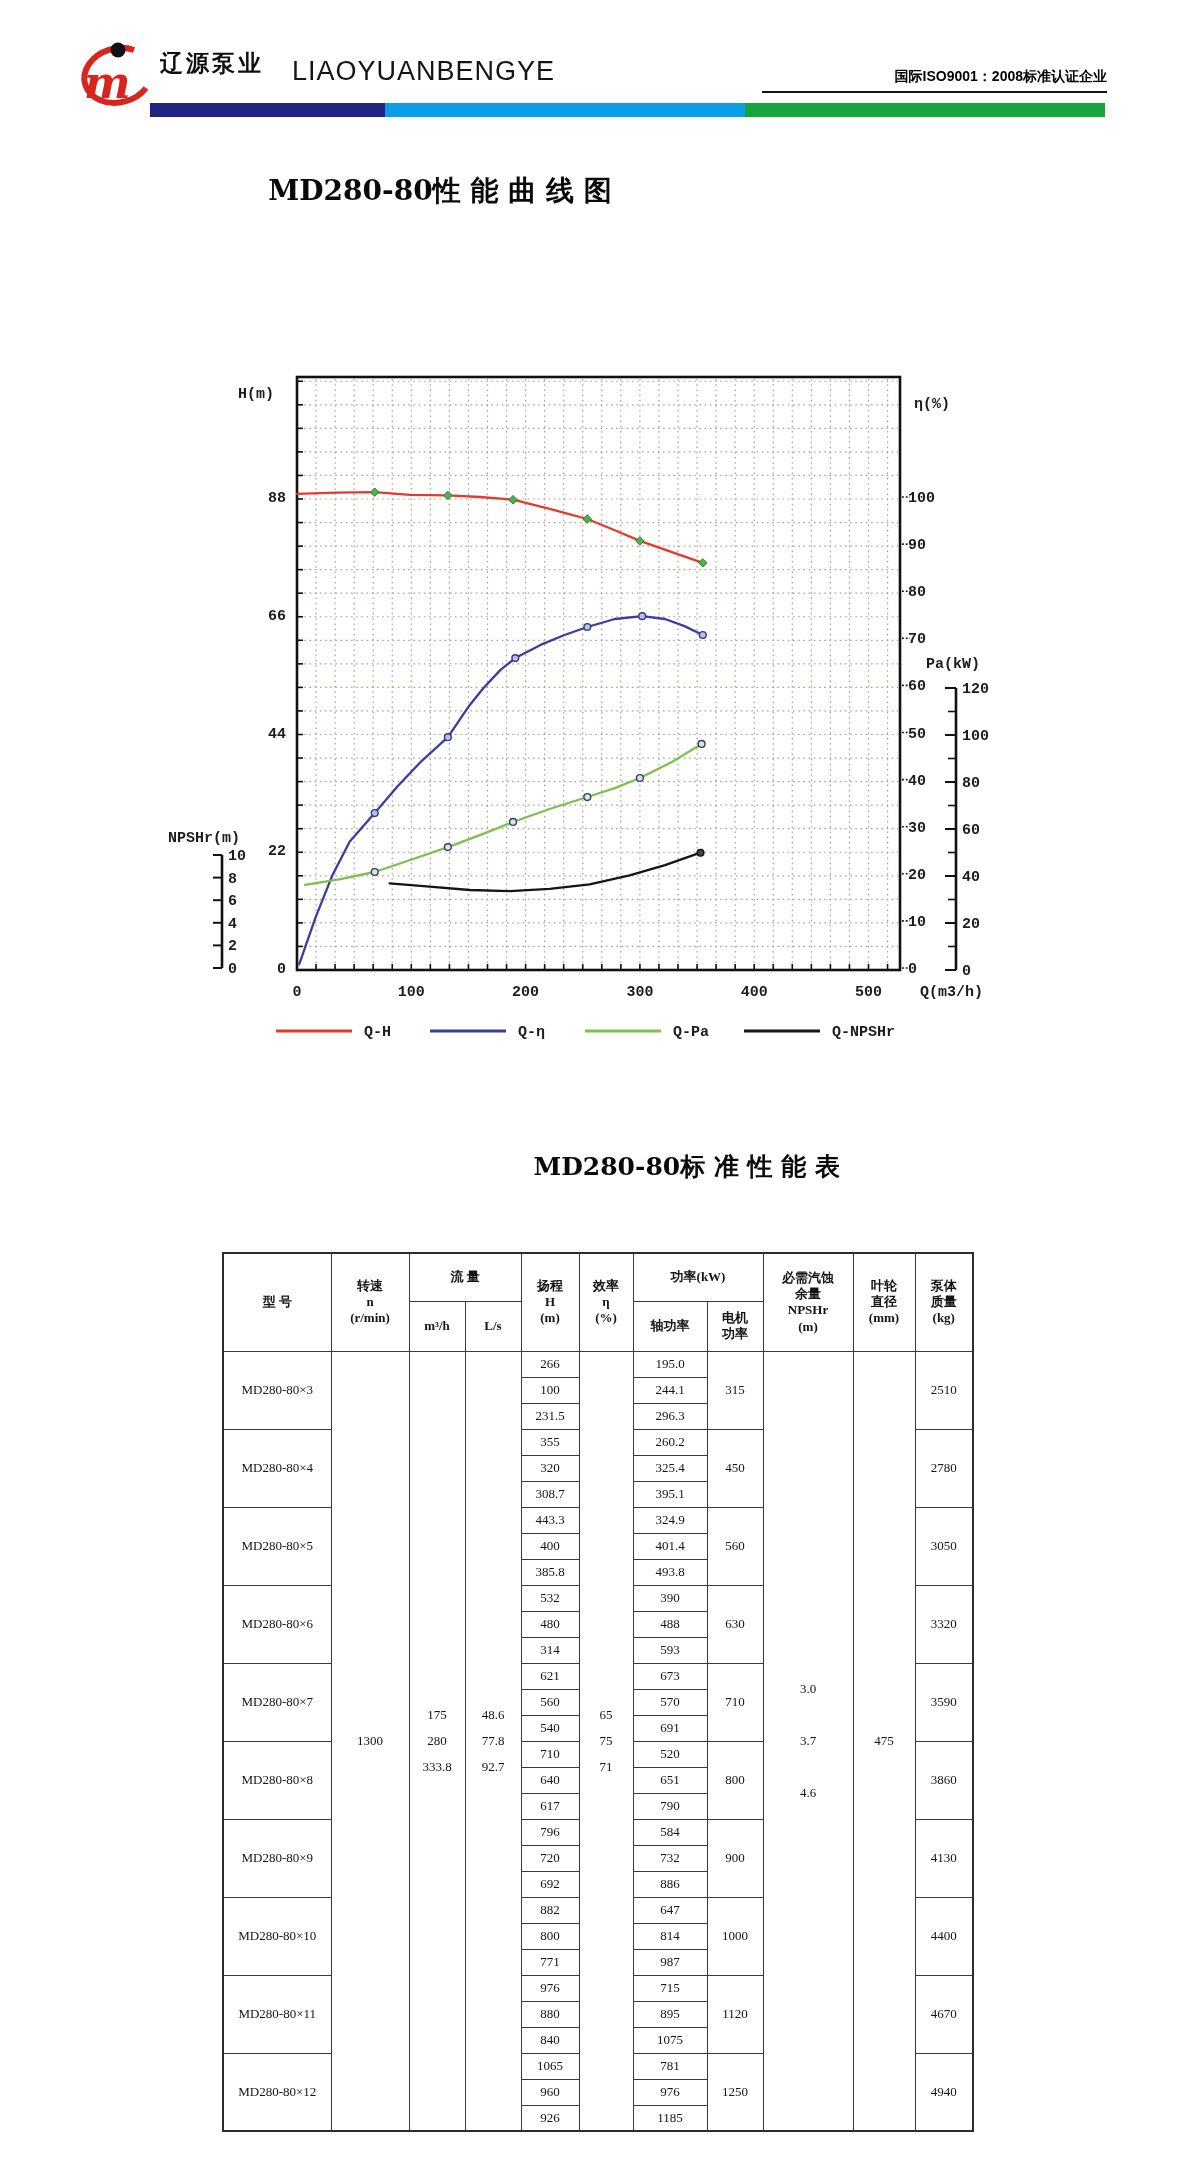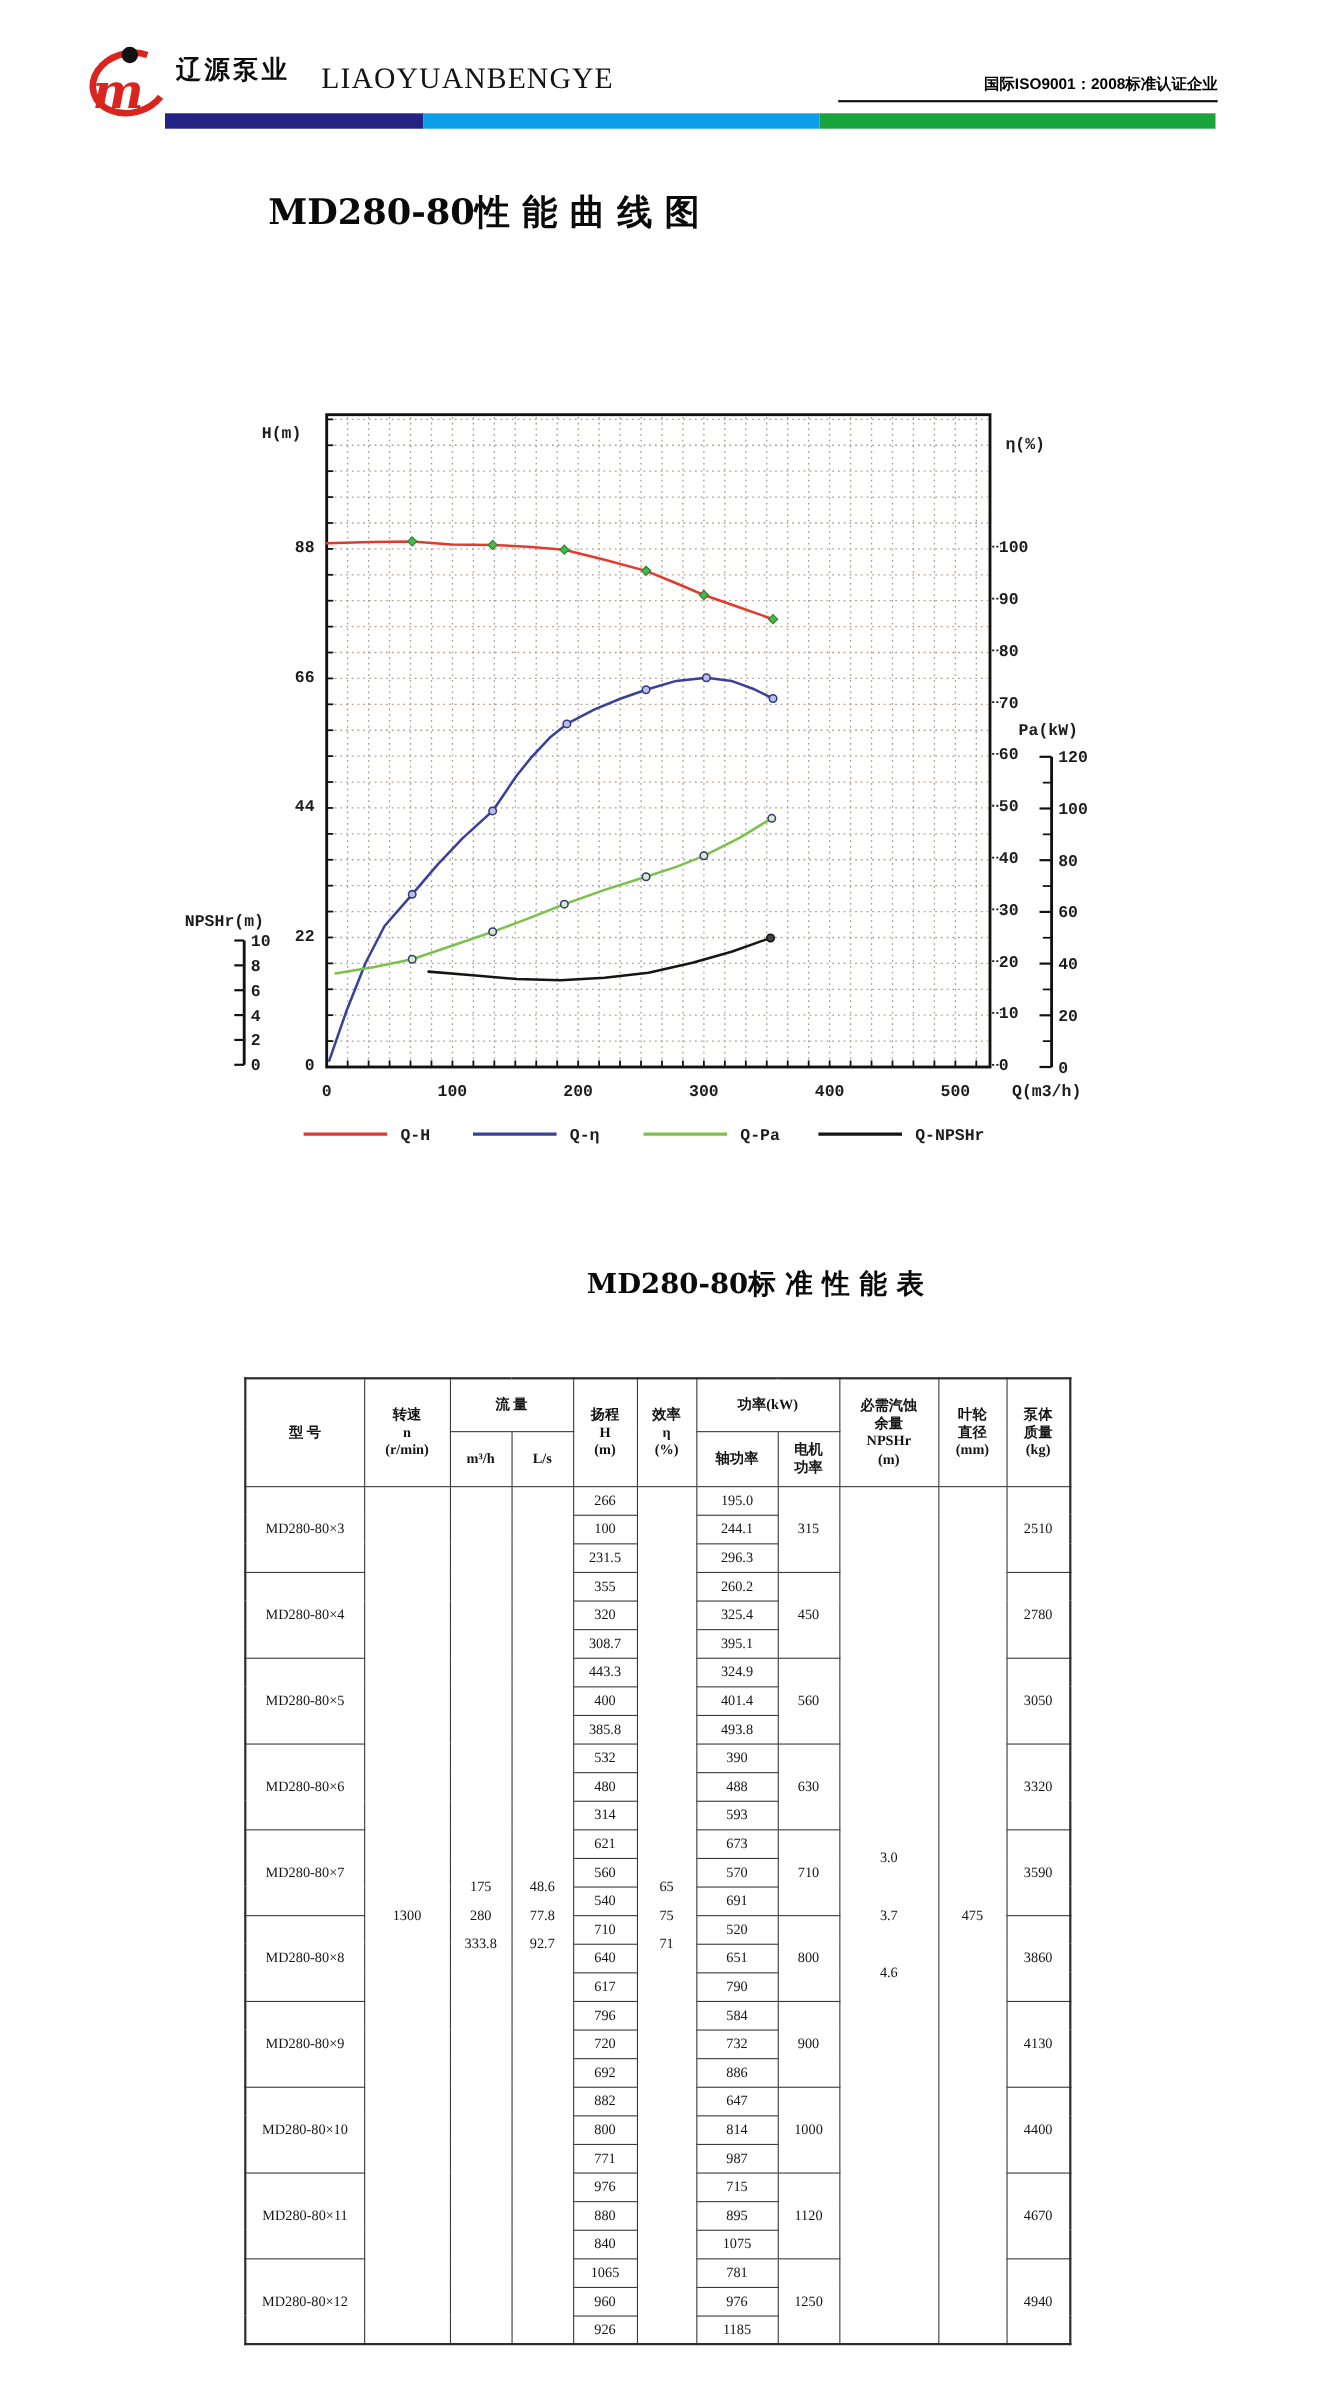--- a/index.html
+++ b/index.html
@@ -3,31 +3,31 @@
 <meta charset="utf-8">
 <style>
   html,body{margin:0;padding:0;background:#ffffff;}
   .page{position:relative;width:1200px;height:2174px;background:#fff;overflow:hidden;
         font-family:"Liberation Serif", serif;color:#111;}
   
   .logo{position:absolute;left:68px;top:36px;width:90px;height:82px;}
   .brand-cn{position:absolute;left:160px;top:48px;font-size:23px;font-weight:bold;
             letter-spacing:3px;font-family:"DejaVu Serif",serif;color:#0d0d0d;}
   .brand-en{position:absolute;left:292px;top:56px;font-size:27px;letter-spacing:1px;
-            font-family:Liberation Serif, serif;color:#141414;}
+            font-family:Liberation Sans, sans-serif;color:#141414;}
   .iso-line{position:absolute;left:762px;top:68px;width:345px;text-align:right;
             font-size:14px;font-weight:bold;font-family:"Liberation Sans",sans-serif;
             color:#000;border-bottom:2px solid #111;padding-bottom:5px;}
   .bar{position:absolute;top:103px;height:14px;}
   .bar.navy{left:150px;width:235px;}
   .bar.blue{left:385px;width:360px;}
   .bar.green{left:745px;width:360px;}
   
   .chart-title{position:absolute;left:140px;top:172px;width:600px;text-align:center;
-               font-size:32px;font-weight:bold;font-family:"DejaVu Serif",serif;color:#0a0a0a;}
+               font-size:28px;font-weight:bold;font-family:"DejaVu Serif",serif;color:#0a0a0a;}
   .table-title{position:absolute;left:240px;top:1150px;width:600px;text-align:right;
                font-size:25px;font-weight:bold;font-family:"DejaVu Serif",serif;color:#0a0a0a;}
   
   svg.chart{position:absolute;left:0;top:0;}
   svg.chart text{font-family:"Liberation Mono",monospace;font-weight:bold;fill:#1c1c1c;}
   
   table.spec{position:absolute;left:222px;top:1252px;width:750px;border-collapse:collapse;
              table-layout:fixed;font-family:"Liberation Serif",serif;}
   table.spec th,table.spec td{border:1px solid #3a3a3a;text-align:center;vertical-align:middle;
              font-size:13px;padding:0;color:#141414;}

